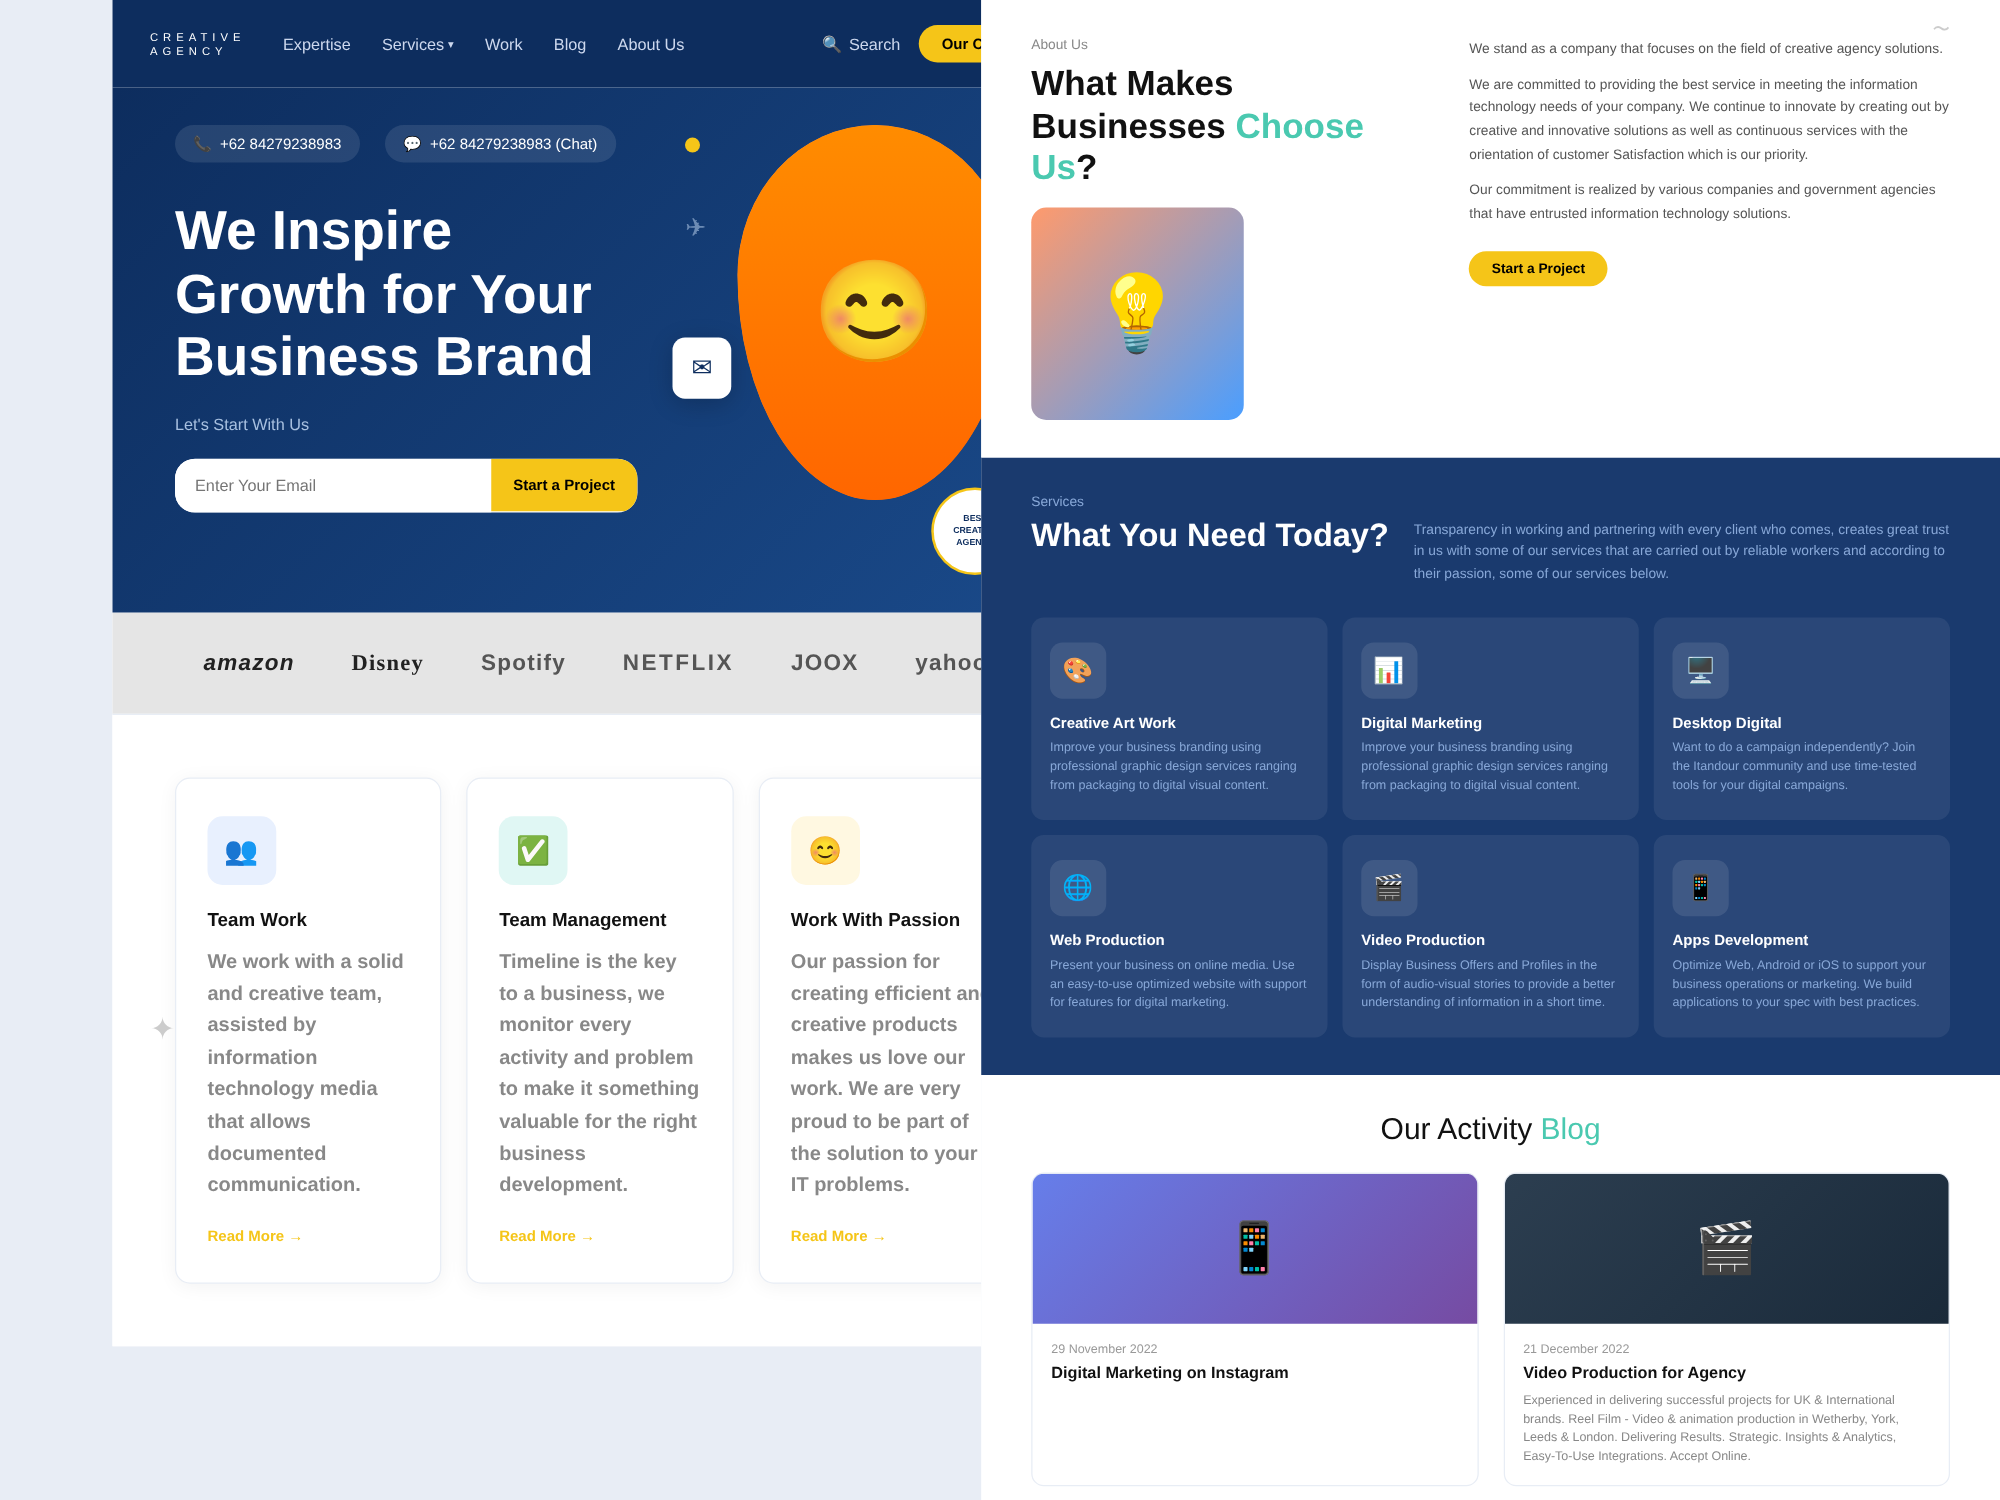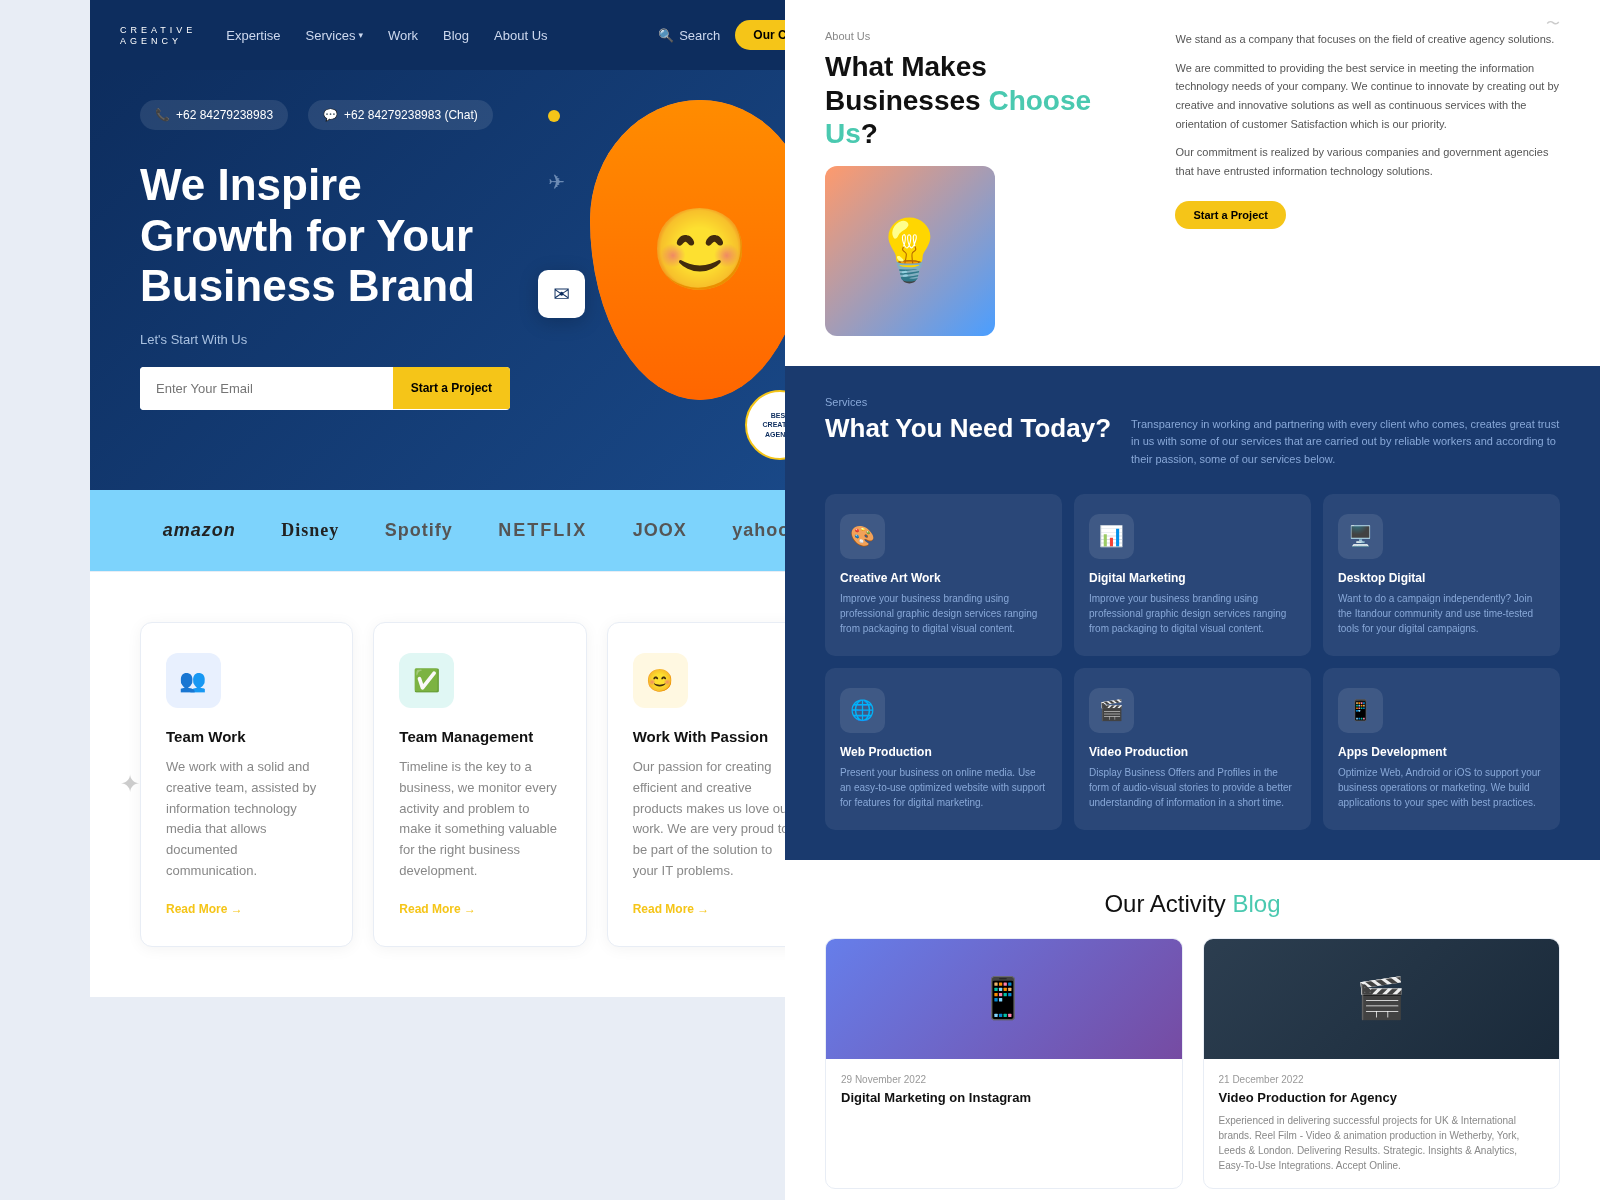--- a/index.html
+++ b/index.html
@@ -97,21 +97,21 @@
     }
     .hero-subtitle {
       color: #a8c0e0;
       font-size: 13px;
       margin-bottom: 20px;
     }
     .hero-form {
       display: flex;
       align-items: center;
       background: #fff;
-      border-radius: 4px;
+      border-radius: 16px;
       overflow: hidden;
       max-width: 370px;
     }
     .hero-form input {
       flex: 1;
       border: none;
       outline: none;
       padding: 14px 16px;
       font-size: 13px;
       color: #999;
@@ -193,21 +193,21 @@
       background: #fff;
       border-radius: 10px;
       padding: 12px 15px;
       box-shadow: 0 4px 20px rgba(0,0,0,0.2);
       color: #0d2d5e;
       font-size: 20px;
     }
 
     
     .brands {
-      background: #7dd3fc;
+      background: #e5e5e5;
       padding: 30px 50px;
       display: flex;
       align-items: center;
       justify-content: space-around;
     }
     .brand-logo {
       font-size: 18px;
       font-weight: 700;
       color: #888;
       letter-spacing: 1px;
@@ -258,24 +258,25 @@
     .pro-card-icon.blue { background: #e8f0fe; }
     .pro-card-icon.teal { background: #e0f7f4; }
     .pro-card-icon.yellow { background: #fff8e1; }
     .pro-card h3 {
       font-size: 15px;
       font-weight: 700;
       color: #111;
       margin-bottom: 12px;
     }
     .pro-card p {
-      font-size: 13px;
+      font-size: 16px;
       color: #888;
       line-height: 1.6;
       margin-bottom: 20px;
+      font-weight: bold;
     }
     .pro-card-link {
       color: #f5c518;
       font-size: 12px;
       font-weight: 600;
       cursor: pointer;
       display: flex;
       align-items: center;
       gap: 5px;
     }

